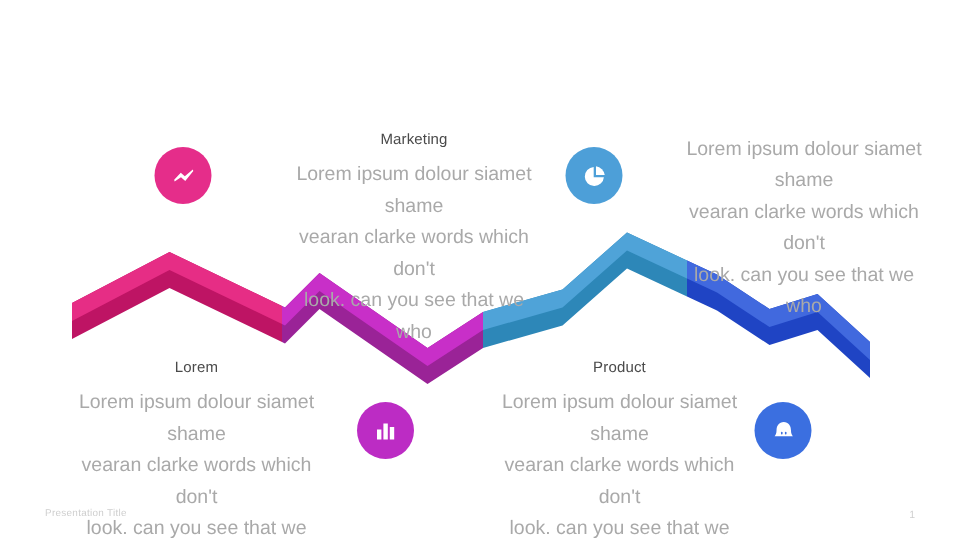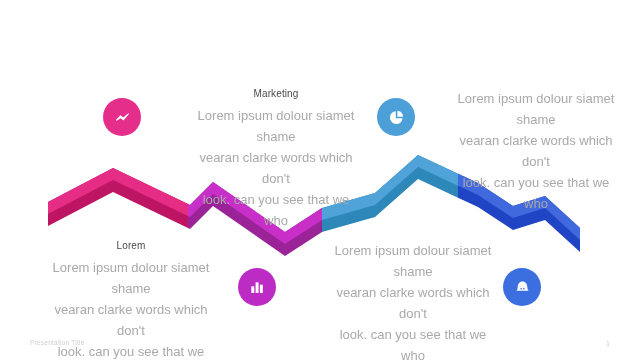--- a/index.html
+++ b/index.html
@@ -199,20 +199,21 @@
   <div class="text-block tb-sales">
     <div class="block-title">Lorem</div>
     <div class="block-body">
       <div>Lorem ipsum dolour siamet shame</div>
       <div>vearan clarke words which don't</div>
       <div>look. can you see that we who</div>
     </div>
   </div>
 
   <div class="text-block tb-product">
+    <div class="block-title">Product</div>
     <div class="block-body">
       <div>Lorem ipsum dolour siamet shame</div>
       <div>vearan clarke words which don't</div>
       <div>look. can you see that we who</div>
     </div>
   </div>
 
   <div class="footer-title">Presentation Title</div>
   <div class="footer-page">1</div>
 

